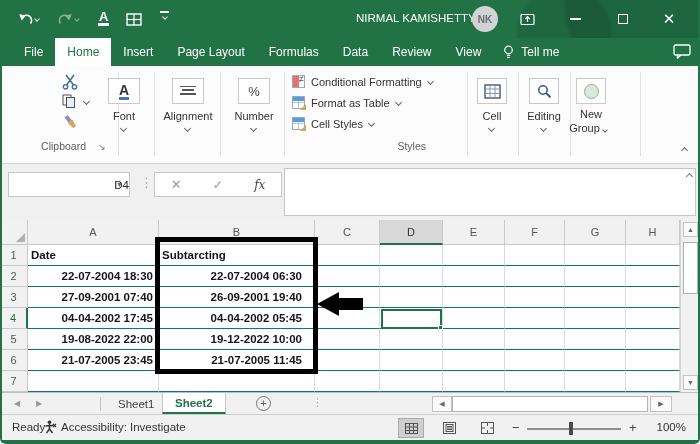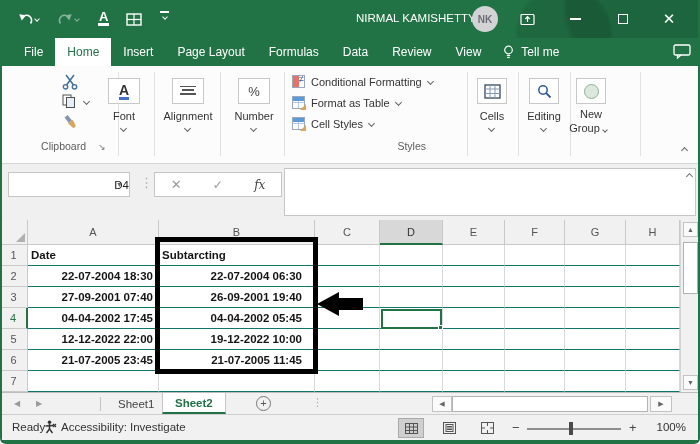--- a/index.html
+++ b/index.html
@@ -310,21 +310,21 @@
 
     <div class="iconbox" style="left:477px;width:30px">
       <svg width="17" height="15" viewBox="0 0 17 15">
         <rect x="1" y="1" width="15" height="13" fill="#fff" stroke="#44546a" stroke-width="1.4"></rect>
         <line x1="1" y1="5" x2="16" y2="5" stroke="#8496b0"></line>
         <line x1="1" y1="9.5" x2="16" y2="9.5" stroke="#8496b0"></line>
         <line x1="6" y1="1" x2="6" y2="14" stroke="#8496b0"></line>
         <line x1="11" y1="1" x2="11" y2="14" stroke="#8496b0"></line>
       </svg>
     </div>
-    <div class="glabel" style="left:462px;width:60px">Cells</div>
+    <div class="glabel" style="left:462px;width:60px">Cell</div>
     <span class="chev gchev" style="left:489px"></span>
     <div class="gsep" style="left:518px"></div>
 
     <div class="iconbox" style="left:529px;width:30px">
       <svg width="15" height="15" viewBox="0 0 15 15">
         <circle cx="6" cy="6" r="4.2" fill="none" stroke="#2b579a" stroke-width="1.5"></circle>
         <line x1="9.2" y1="9.2" x2="13.5" y2="13.5" stroke="#2b579a" stroke-width="1.8"></line>
       </svg>
     </div>
     <div class="glabel" style="left:514px;width:60px">Editing</div>
@@ -401,21 +401,21 @@
         <div class="ghead selrow" style="left: 0px; top: 88px; width: 28px; height: 21px;">4</div>
         <div class="gcell right" style="left: 28px; top: 88px; width: 131px; height: 21px; padding-right: 5px;">04-04-2002 17:45</div>
         <div class="gcell right" style="left: 159px; top: 88px; width: 156px; height: 21px; padding-right: 12px;">04-04-2002 05:45</div>
         <div class="gcell right" style="left: 315px; top: 88px; width: 65px; height: 21px;"></div>
         <div class="gcell right" style="left: 380px; top: 88px; width: 63px; height: 21px;"></div>
         <div class="gcell right" style="left: 443px; top: 88px; width: 62px; height: 21px;"></div>
         <div class="gcell right" style="left: 505px; top: 88px; width: 60px; height: 21px;"></div>
         <div class="gcell right" style="left: 565px; top: 88px; width: 61px; height: 21px;"></div>
         <div class="gcell right" style="left: 626px; top: 88px; width: 54px; height: 21px;"></div>
         <div class="ghead" style="left: 0px; top: 109px; width: 28px; height: 21px;">5</div>
-        <div class="gcell right" style="left: 28px; top: 109px; width: 131px; height: 21px; padding-right: 5px;">12-12-2022 22:00</div>
+        <div class="gcell right" style="left: 28px; top: 109px; width: 131px; height: 21px; padding-right: 5px;">19-08-2022 22:00</div>
         <div class="gcell right" style="left: 159px; top: 109px; width: 156px; height: 21px; padding-right: 12px;">19-12-2022 10:00</div>
         <div class="gcell right" style="left: 315px; top: 109px; width: 65px; height: 21px;"></div>
         <div class="gcell right" style="left: 380px; top: 109px; width: 63px; height: 21px;"></div>
         <div class="gcell right" style="left: 443px; top: 109px; width: 62px; height: 21px;"></div>
         <div class="gcell right" style="left: 505px; top: 109px; width: 60px; height: 21px;"></div>
         <div class="gcell right" style="left: 565px; top: 109px; width: 61px; height: 21px;"></div>
         <div class="gcell right" style="left: 626px; top: 109px; width: 54px; height: 21px;"></div>
         <div class="ghead" style="left: 0px; top: 130px; width: 28px; height: 21px;">6</div>
         <div class="gcell right" style="left: 28px; top: 130px; width: 131px; height: 21px; padding-right: 5px;">21-07-2005 23:45</div>
         <div class="gcell right" style="left: 159px; top: 130px; width: 156px; height: 21px; padding-right: 12px;">21-07-2005 11:45</div>

